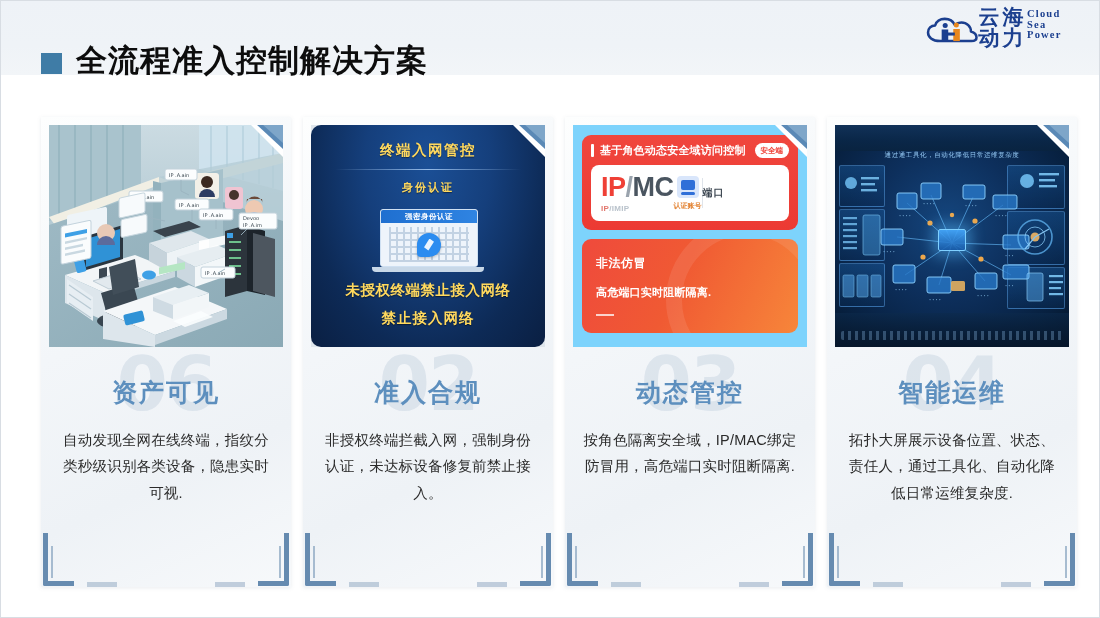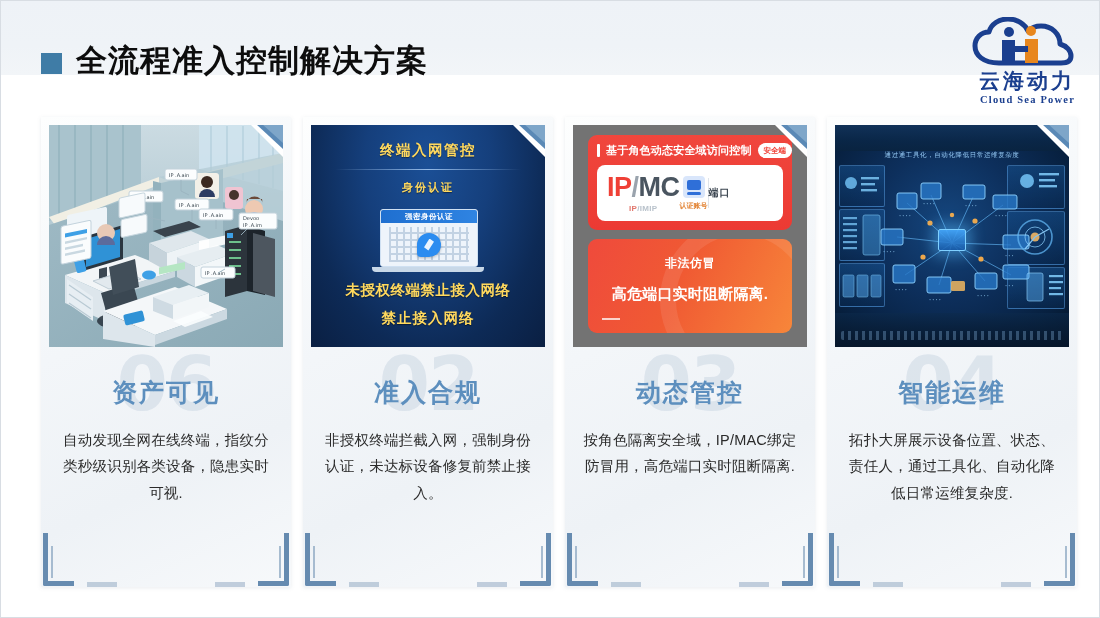--- a/index.html
+++ b/index.html
@@ -27,22 +27,22 @@
   .title-bullet{
     width:21px;height:21px;background:#3f7ca6;display:block;flex:0 0 auto;
     margin-top:5px;
   }
   .page-title{
     font-size:31px;font-weight:bold;color:#0d0d0d;letter-spacing:1px;
     line-height:1;white-space:nowrap;
   }
   
   .logo{
-    position:absolute;right:24px;top:16px;width:150px;height:92px;
-    display:flex;flex-direction:column;align-items:flex-end;justify-content:flex-start;
+    position:absolute;right:24px;top:4px;width:150px;height:92px;
+    display:flex;align-items:flex-start;justify-content:flex-start;
   }
   .logo-mark{width:106px;height:52px;display:block;}
   .logo-cn{
     font-size:21px;font-weight:bold;color:#1b3f8f;letter-spacing:3px;
     line-height:1;margin-top:1px;
   }
   .logo-en{
     font-size:10.5px;font-weight:bold;color:#1b3f8f;letter-spacing:1.2px;
     line-height:1;margin-top:4px;font-family:"Liberation Serif","DejaVu Serif",serif;
   }
@@ -86,21 +86,21 @@
     position:absolute;right:-1px;top:-1px;width:34px;height:34px;z-index:6;
   }
   
   .office{position:absolute;inset:0;background:
      linear-gradient(180deg,#b9cdd6 0%,#a9c3cd 26%,#93b2bd 60%,#8fb0bb 100%);}
   
   .auth{
     position:absolute;inset:0;
     background:
       radial-gradient(ellipse at 50% 18%,#1b4f96 0%,#153f7c 38%,#0d2a56 72%,#0a1f42 100%);
-    color:#ffd24d;text-align:center;
+    color:#ffd24d;text-align:center;border-radius:10px;
   }
   .auth-t1{position:absolute;left:0;right:0;top:16px;font-size:14.5px;font-weight:bold;
     color:#ffd95e;letter-spacing:1.5px;text-shadow:0 1px 1px rgba(0,0,0,.45);}
   .auth-rule{position:absolute;left:24px;right:24px;top:44px;height:1px;
     background:linear-gradient(90deg,rgba(160,195,240,0),rgba(170,205,245,.85),rgba(160,195,240,0));}
   .auth-t2{position:absolute;left:0;right:0;top:55px;font-size:11px;font-weight:bold;
     color:#ffd95e;letter-spacing:2px;text-shadow:0 1px 1px rgba(0,0,0,.45);}
   .laptop{position:absolute;left:50%;top:84px;transform:translateX(-50%);
     width:96px;height:50px;}
   .lap-screen{width:96px;height:56px;background:#f4f8fc;border-radius:3px;
@@ -116,21 +116,21 @@
     width:24px;height:24px;border-radius:50% 50% 50% 4px;background:#2b8cf0;
     box-shadow:0 1px 3px rgba(0,0,0,.25);}
   .lap-badge:after{content:"";position:absolute;left:7px;top:6px;width:10px;height:12px;
     background:#fff;clip-path:polygon(55% 0,100% 28%,44% 100%,0 72%);opacity:.9;}
   .lap-base{width:112px;height:5px;margin-left:-8px;background:#c8d8e8;border-radius:0 0 4px 4px;}
   .auth-t3{position:absolute;left:0;right:0;top:156px;font-size:14.5px;font-weight:bold;
     color:#ffd95e;letter-spacing:.5px;text-shadow:0 1px 1px rgba(0,0,0,.45);}
   .auth-t4{position:absolute;left:0;right:0;top:184px;font-size:14.5px;font-weight:bold;
     color:#ffd95e;letter-spacing:1px;text-shadow:0 1px 1px rgba(0,0,0,.45);}
   
-  .rbac{position:absolute;inset:0;background:#737373;padding:10px 15px;box-sizing:border-box;text-align:center;}
+  .rbac{position:absolute;inset:0;background:#7dd3fc;padding:10px 9px;box-sizing:border-box;}
   .rbac-top{background:linear-gradient(180deg,#f0463d,#ec3a33);border-radius:9px;
     padding:8px 9px 9px;box-sizing:border-box;}
   .rbac-hdr{display:flex;align-items:center;gap:6px;}
   .rbac-tick{width:3px;height:13px;background:#fff;border-radius:1px;flex:0 0 auto;}
   .rbac-h-txt{font-size:11px;font-weight:bold;color:#fff;letter-spacing:.2px;white-space:nowrap;}
   .rbac-pill{margin-left:auto;background:#fff;color:#ef4036;font-size:7.5px;font-weight:bold;
     border-radius:9px;padding:2.5px 6px;white-space:nowrap;}
   .rbac-white{margin-top:7px;background:#fff;border-radius:8px;height:56px;
     display:flex;align-items:center;padding:0 10px;box-sizing:border-box;}
   .ipmc{display:flex;flex-direction:column;justify-content:center;}
@@ -147,21 +147,21 @@
   .seal-ico:after{content:"";position:absolute;left:4px;bottom:3px;width:14px;height:3px;background:#2f6fd8;border-radius:2px;}
   .seal-txt{font-size:7px;font-weight:bold;color:#e2802f;white-space:nowrap;}
   .vline{width:1px;height:30px;background:#dfe4ea;}
   .port{font-size:10px;font-weight:bold;color:#3c4651;letter-spacing:1px;}
   .rbac-bot{margin-top:9px;border-radius:9px;height:94px;box-sizing:border-box;padding:16px 14px;
     background:linear-gradient(115deg,#ef4a3c 0%,#f05a33 45%,#f7863a 100%);
     position:relative;overflow:hidden;}
   .rbac-bot:before{content:"";position:absolute;right:-30px;top:-20px;width:130px;height:130px;
     border:16px solid rgba(255,255,255,.09);border-radius:50%;}
   .rb-l1{font-size:12px;font-weight:bold;color:#fff;letter-spacing:.5px;}
-  .rb-l2{font-size:15px;font-weight:bold;color:#fff;margin-top:13px;letter-spacing:.2px;}
+  .rb-l2{font-size:11px;font-weight:bold;color:#fff;margin-top:13px;letter-spacing:.2px;}
   .rb-dash{width:18px;height:2px;background:rgba(255,255,255,.75);margin-top:14px;}
   
   .noc{position:absolute;inset:0;background:
       radial-gradient(ellipse at 48% 44%,#15467e 0%,#0d2f5c 42%,#07203f 78%,#041428 100%);
     overflow:hidden;}
   .noc-band{position:absolute;left:0;right:0;top:0;height:26px;
     background:linear-gradient(180deg,#0b2c54,#09233f);opacity:.9;}
   .noc-title{position:absolute;left:0;right:0;top:26px;text-align:center;font-size:6.5px;
     color:#9fd4ff;letter-spacing:.6px;opacity:.95;white-space:nowrap;}
   .noc-panel{position:absolute;border:1px solid rgba(110,185,255,.40);

